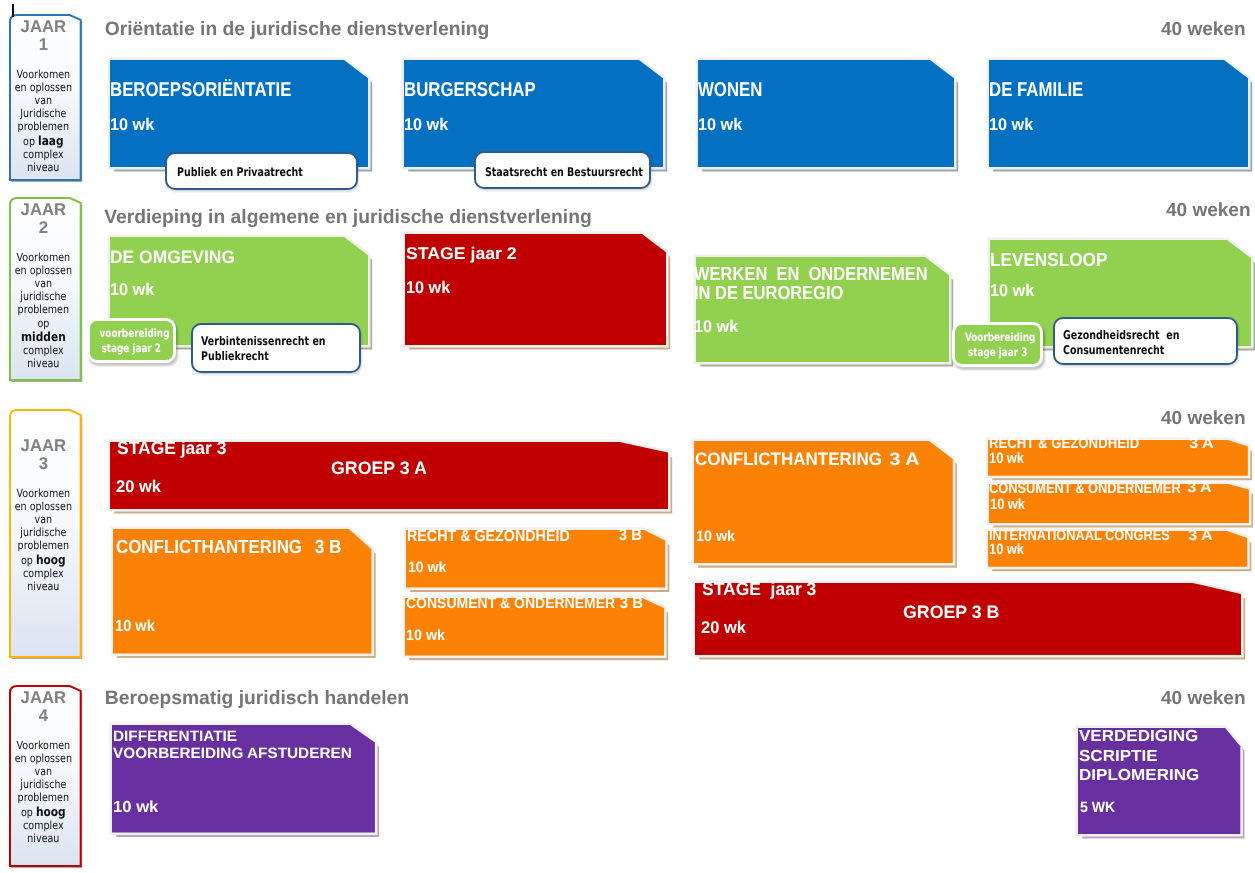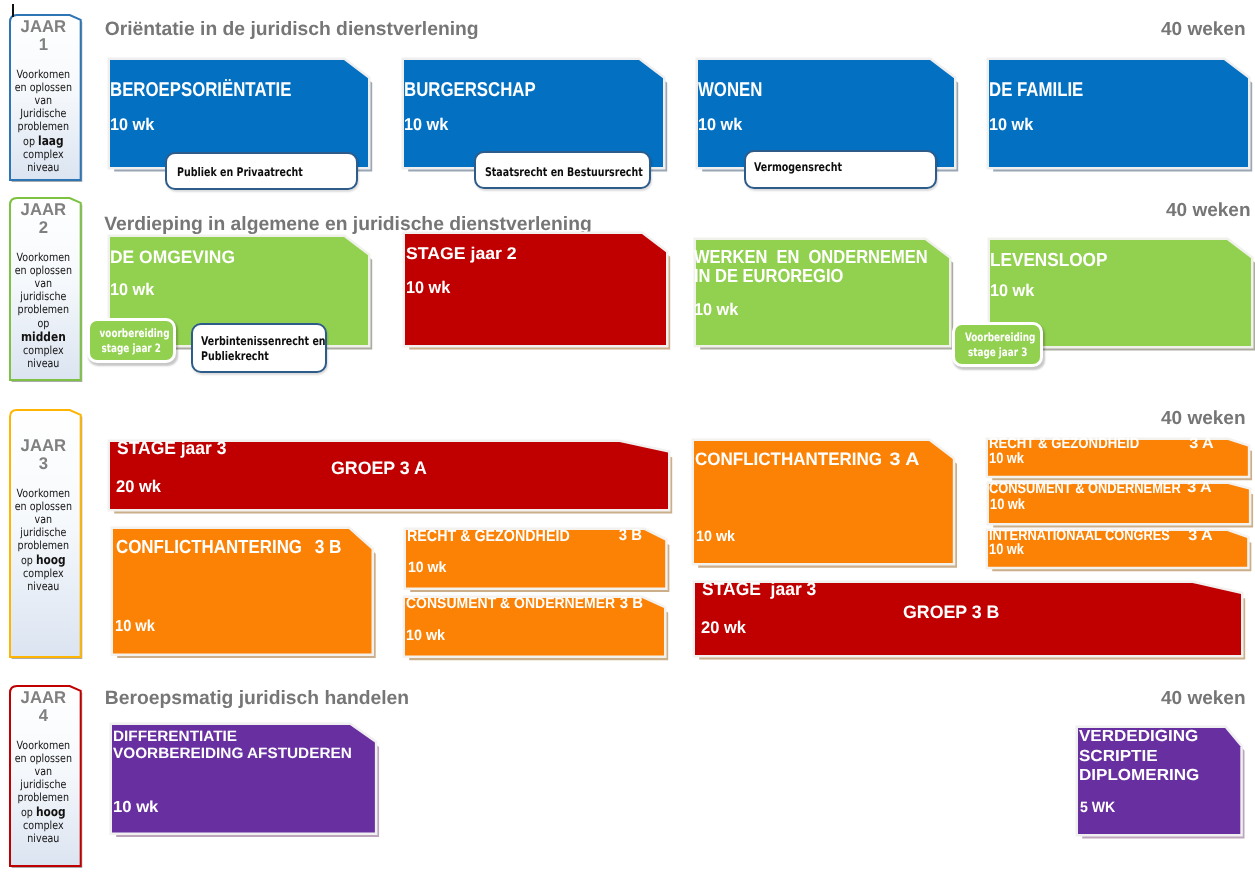--- a/index.html
+++ b/index.html
@@ -109,23 +109,23 @@
             <stop offset="0.45" stop-color="#f6f9fc"></stop>
             <stop offset="1" stop-color="#dbe4f1"></stop>
           </linearGradient>
         </defs>
     <path d="M 7.0,0 L 59.7,0 L 70.7,4.8 L 70.7,180 L 0,180 L 0,7.0 Q 0,0 7.0,0 Z" transform="translate(1.6,2.0)" fill="#9c9c9c" opacity="0.85"></path>
     <path d="M 7.0,0 L 59.7,0 L 70.7,4.8 L 70.7,180 L 0,180 L 0,7.0 Q 0,0 7.0,0 Z" fill="url(#yg3)" stroke="#C00000" stroke-width="2" stroke-linejoin="miter"></path>
   </svg>
   <div class="jt" style="top:5px;"><span>JAAR</span><br><span>4</span></div>
   <div class="jd" style="top:54.5px;">Voorkomen<br>en oplossen<br>van<br>juridische<br>problemen<br>op <b>hoog</b><br>complex<br>niveau</div>
 </div>
-<div class="rowtitle" style="left:104.7px;top:19.3px;">Oriëntatie in de juridisch dienstverlening</div>
+<div class="rowtitle" style="left:104.7px;top:19.3px;">Oriëntatie in de juridische dienstverlening</div>
 <div class="rowweeks" style="right:9.5px;top:19.3px;">40 weken</div>
-<div class="rowtitle" style="left:104.2px;top:214px;">Verdieping in algemene en juridische dienstverlening</div>
+<div class="rowtitle" style="left:104.2px;top:207px;">Verdieping in algemene en juridische dienstverlening</div>
 <div class="rowweeks" style="right:4.5px;top:200px;">40 weken</div>
 <div class="rowweeks" style="right:9.5px;top:408px;">40 weken</div>
 <div class="rowtitle" style="left:104.8px;top:688.2px;">Beroepsmatig juridisch handelen</div>
 <div class="rowweeks" style="right:9.5px;top:688px;">40 weken</div>
 <div class="mbox" style="left:104px;top:54px;width:258px;height:107px;">
   <svg width="274" height="123" viewBox="-6 -6 274 123">
     <path d="M 0,0 L 234,0 L 258,18.2 L 258,107 L 0,107 Z" transform="translate(4.2,4.6)" fill="#9AA6B4"></path>
     <path d="M 0,0 L 234,0 L 258,18.2 L 258,107 L 0,107 Z" stroke="#EFEFEF" stroke-width="5" fill="#EFEFEF" stroke-linejoin="miter"></path>
     <path d="M 0,0 L 234,0 L 258,18.2 L 258,107 L 0,107 Z" fill="#0470C2"></path>
   </svg>
@@ -158,63 +158,64 @@
   </svg>
   <div class="title" style="left:5.5px;top:24px;font-size:20px;transform:scaleX(0.84);transform-origin:left top;">DE FAMILIE</div>
   <div class="wk" style="left:6px;top:60.5px;font-size:17px;transform:scaleX(0.955);transform-origin:left top;">10 wk</div>
 </div>
 <div class="label" style="left:474.4px;top:151.2px;width:176.6px;height:38.3px;">
   <div class="ltxt" style="left:9.0px;top:11.0px;font-size:12px;transform:scaleX(0.79);">Staatsrecht en Bestuursrecht</div>
 </div>
 <div class="label" style="left:164.7px;top:151.7px;width:193.1px;height:37.8px;">
   <div class="ltxt" style="left:10.0px;top:10.0px;font-size:12px;transform:scaleX(0.79);">Publiek en Privaatrecht</div>
 </div>
-<div class="label" style="left:743.6px;top:150.1px;width:192.7px;height:38.6px;">
-  <div class="ltxt" style="left:8.2px;top:6.5px;font-size:12px;transform:scaleX(0.79);">Vermogensrecht</div>
-</div>
 <div class="mbox" style="left:104px;top:231px;width:258px;height:108px;">
   <svg width="274" height="124" viewBox="-6 -6 274 124">
     <path d="M 0,0 L 234,0 L 258,18.2 L 258,108 L 0,108 Z" transform="translate(4.2,4.6)" fill="#ABABA0"></path>
     <path d="M 0,0 L 234,0 L 258,18.2 L 258,108 L 0,108 Z" stroke="#F1F1EC" stroke-width="5" fill="#F1F1EC" stroke-linejoin="miter"></path>
     <path d="M 0,0 L 234,0 L 258,18.2 L 258,108 L 0,108 Z" fill="#92D050"></path>
   </svg>
   <div class="title" style="left:5.6px;top:16.1px;font-size:18px;transform:scaleX(0.969);transform-origin:left top;">DE OMGEVING</div>
   <div class="wk" style="left:5.8px;top:49.1px;font-size:17px;transform:scaleX(0.955);transform-origin:left top;">10 wk</div>
 </div>
 <div class="mbox" style="left:399px;top:228px;width:261px;height:111px;">
   <svg width="277" height="127" viewBox="-6 -6 277 127">
     <path d="M 0,0 L 237,0 L 261,18.2 L 261,111 L 0,111 Z" transform="translate(4.2,4.6)" fill="#CBAE8A"></path>
     <path d="M 0,0 L 237,0 L 261,18.2 L 261,111 L 0,111 Z" stroke="#F2F1F0" stroke-width="5" fill="#F2F1F0" stroke-linejoin="miter"></path>
     <path d="M 0,0 L 237,0 L 261,18.2 L 261,111 L 0,111 Z" fill="#C00000"></path>
   </svg>
   <div class="title" style="left:6.8px;top:16.0px;font-size:17px;transform:scaleX(1.04);transform-origin:left top;">STAGE jaar 2</div>
   <div class="wk" style="left:7px;top:49.5px;font-size:17px;transform:scaleX(0.955);transform-origin:left top;">10 wk</div>
 </div>
-<div class="mbox" style="left:690px;top:234px;width:253px;height:105px;">
+<div class="mbox" style="left:690px;top:251px;width:253px;height:105px;">
   <svg width="269" height="121" viewBox="-6 -6 269 121">
     <path d="M 0,0 L 229,0 L 253,18.2 L 253,105 L 0,105 Z" transform="translate(4.2,4.6)" fill="#ABABA0"></path>
     <path d="M 0,0 L 229,0 L 253,18.2 L 253,105 L 0,105 Z" stroke="#F1F1EC" stroke-width="5" fill="#F1F1EC" stroke-linejoin="miter"></path>
     <path d="M 0,0 L 229,0 L 253,18.2 L 253,105 L 0,105 Z" fill="#92D050"></path>
   </svg>
   <div class="title" style="left:4.2px;top:14.0px;font-size:19px;transform:scaleX(0.868);transform-origin:left top;line-height:19.1px;">WERKEN  EN  ONDERNEMEN
 IN DE EUROREGIO</div>
   <div class="wk" style="left:4.4px;top:65.5px;font-size:17px;transform:scaleX(0.955);transform-origin:left top;">10 wk</div>
 </div>
 <div class="mbox" style="left:984px;top:234px;width:261px;height:106px;">
   <svg width="277" height="122" viewBox="-6 -6 277 122">
     <path d="M 0,0 L 237,0 L 261,18.2 L 261,106 L 0,106 Z" transform="translate(4.2,4.6)" fill="#ABABA0"></path>
     <path d="M 0,0 L 237,0 L 261,18.2 L 261,106 L 0,106 Z" stroke="#F1F1EC" stroke-width="5" fill="#F1F1EC" stroke-linejoin="miter"></path>
     <path d="M 0,0 L 237,0 L 261,18.2 L 261,106 L 0,106 Z" fill="#92D050"></path>
   </svg>
   <div class="title" style="left:5.6px;top:15.5px;font-size:19px;transform:scaleX(0.904);transform-origin:left top;">LEVENSLOOP</div>
   <div class="wk" style="left:5.8px;top:47px;font-size:17px;transform:scaleX(0.955);transform-origin:left top;">10 wk</div>
 </div>
-<div class="label" style="left:190.8px;top:322.6px;width:136px;height:50.4px;">
+<div class="label" style="left:190.8px;top:322.6px;width:170px;height:50.4px;">
   <div class="ltxt" style="left:8.2px;top:8.5px;font-size:12px;transform:scaleX(0.79);line-height:15.9px;">Verbintenissenrecht en
 Publiekrecht</div>
+</div>
+<div class="label" style="left:1053.2px;top:317.4px;width:185.4px;height:47.6px;">
+  <div class="ltxt" style="left:7.6px;top:8.7px;font-size:12px;transform:scaleX(0.79);line-height:15.8px;">Gezondheidsrecht  en
+Consumentenrecht</div>
 </div>
 <div class="pill" style="left:87.3px;top:317.8px;width:88.5px;height:44.8px;">
   <div class="ptxt" style="top:4.5px;font-size:11.5px;line-height:15.3px;transform:scaleX(0.768);transform-origin:center top;">voorbereiding
 stage jaar 2</div>
 </div>
 <div class="pill" style="left:951.8px;top:321.8px;width:91.4px;height:45px;">
   <div class="ptxt" style="top:4.5px;font-size:11.5px;line-height:15.3px;transform:scaleX(0.768);transform-origin:center top;">Voorbereiding
 stage jaar 3</div>
 </div>
 <div class="mbox" style="left:104px;top:436px;width:558px;height:67px;">

